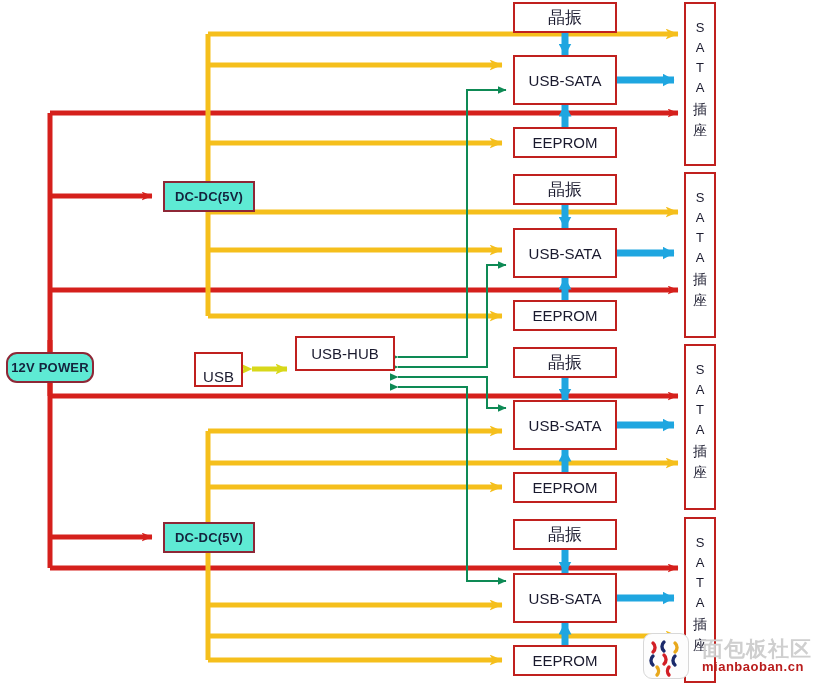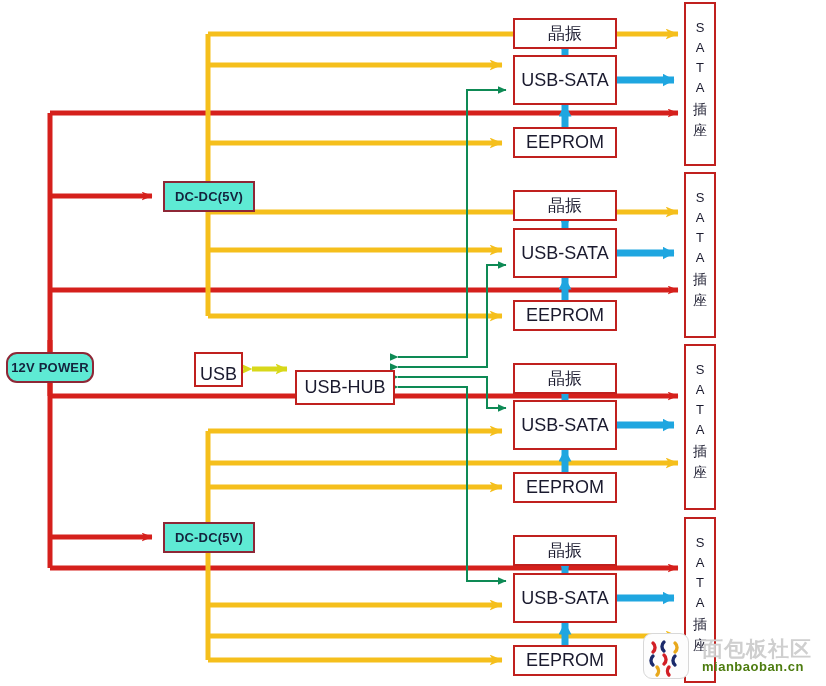--- a/index.html
+++ b/index.html
@@ -31,26 +31,25 @@
     box-sizing: border-box;
     display: flex;
     align-items: center;
     justify-content: center;
     text-align: center;
     color: #1a1a2e;
   }
   .node.plain {
     background: #ffffff;
     border: 2.5px solid #c0201e;
-    font-size: 18px;
+    font-size: 15px;
   }
   .node.cjk {
     font-family: Liberation Mono, monospace;
     font-size: 17px;
-    margin-top: 16px;
   }
   .node.power {
     background: #5eead4;
     border: 2.5px solid #8e2736;
     font-size: 13px;
     font-weight: 600;
     color: #14233d;
     letter-spacing: .2px;
   }
   .node.sata {
@@ -97,21 +96,21 @@
   }
   #wm-cn {
     font-family: "DejaVu Sans", "Liberation Sans", sans-serif;
     font-size: 21px;
     color: #cfcfcf;
     letter-spacing: 1px;
     font-weight: 700;
   }
   #wm-en {
     font-size: 13px;
-    color: #4d7c0f;
+    color: #b91c1c;
     letter-spacing: .5px;
     font-weight: 700;
   }
 </style>
 </head>
 <body>
 
 <div id="diagram-root">
 
   <svg id="wires" viewBox="0 0 826 686">
@@ -223,21 +222,21 @@
   </div>
 
   <div class="node power" style="left:163px; top:522px; width:92px; height:31px;">
     <span>DC-DC(5V)</span>
   </div>
 
   <div class="node plain" style="left:194px; top:352px; width:49px; height:35px;align-items:flex-end;">
     <span>USB</span>
   </div>
 
-  <div class="node plain" style="left:295px; top:370px; width:100px; height:35px;">
+  <div class="node plain" style="left:295px; top:336px; width:100px; height:35px;">
     <span>USB-HUB</span>
   </div>
 
   <div class="node plain cjk" style="left:513px; top:2px; width:104px; height:31px;">
     <span>晶振</span>
   </div>
   <div class="node plain" style="left:513px; top:55px; width:104px; height:50px;">
     <span>USB-SATA</span>
   </div>
   <div class="node plain" style="left:513px; top:127px; width:104px; height:31px;">

